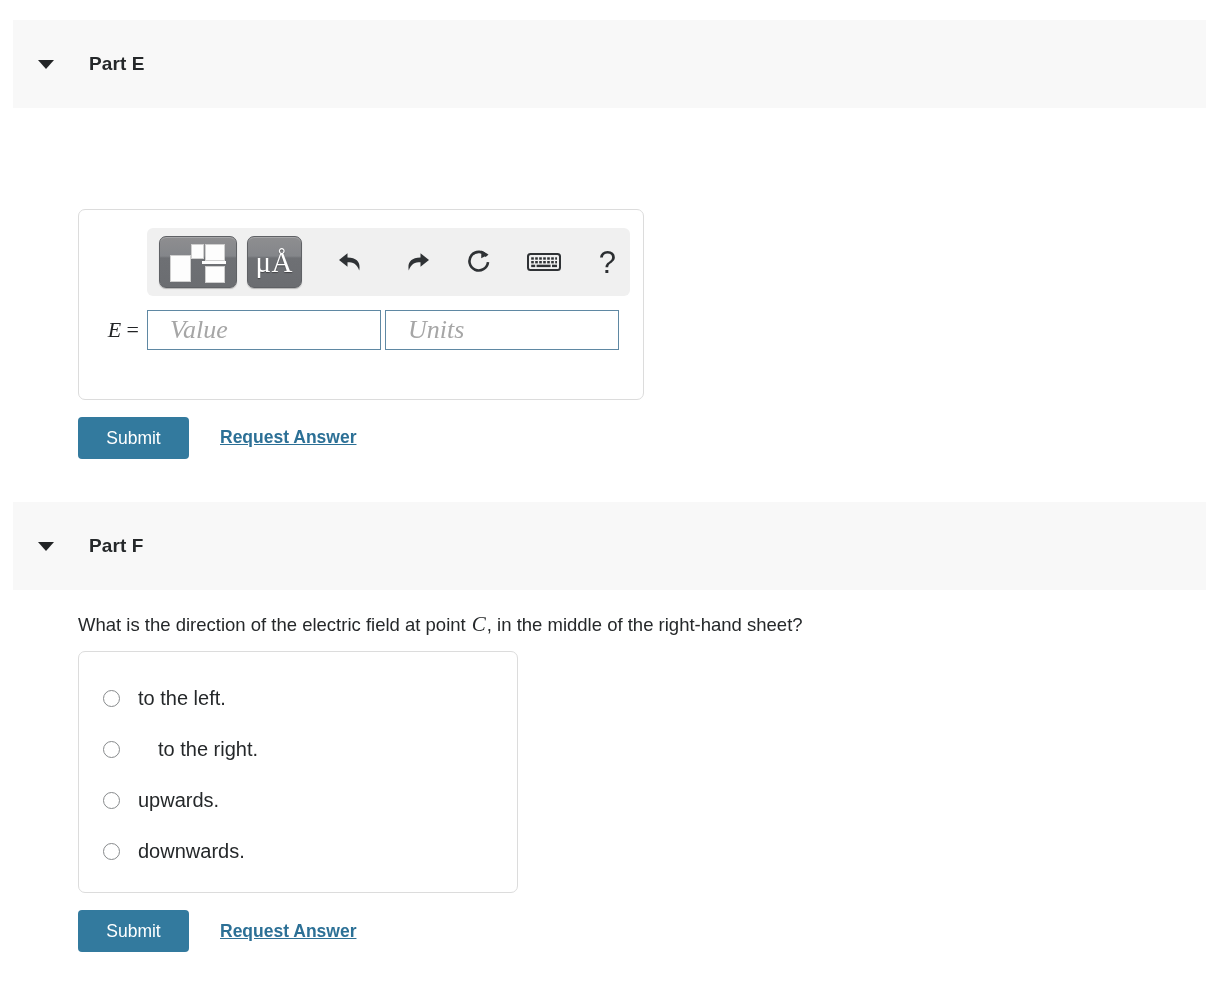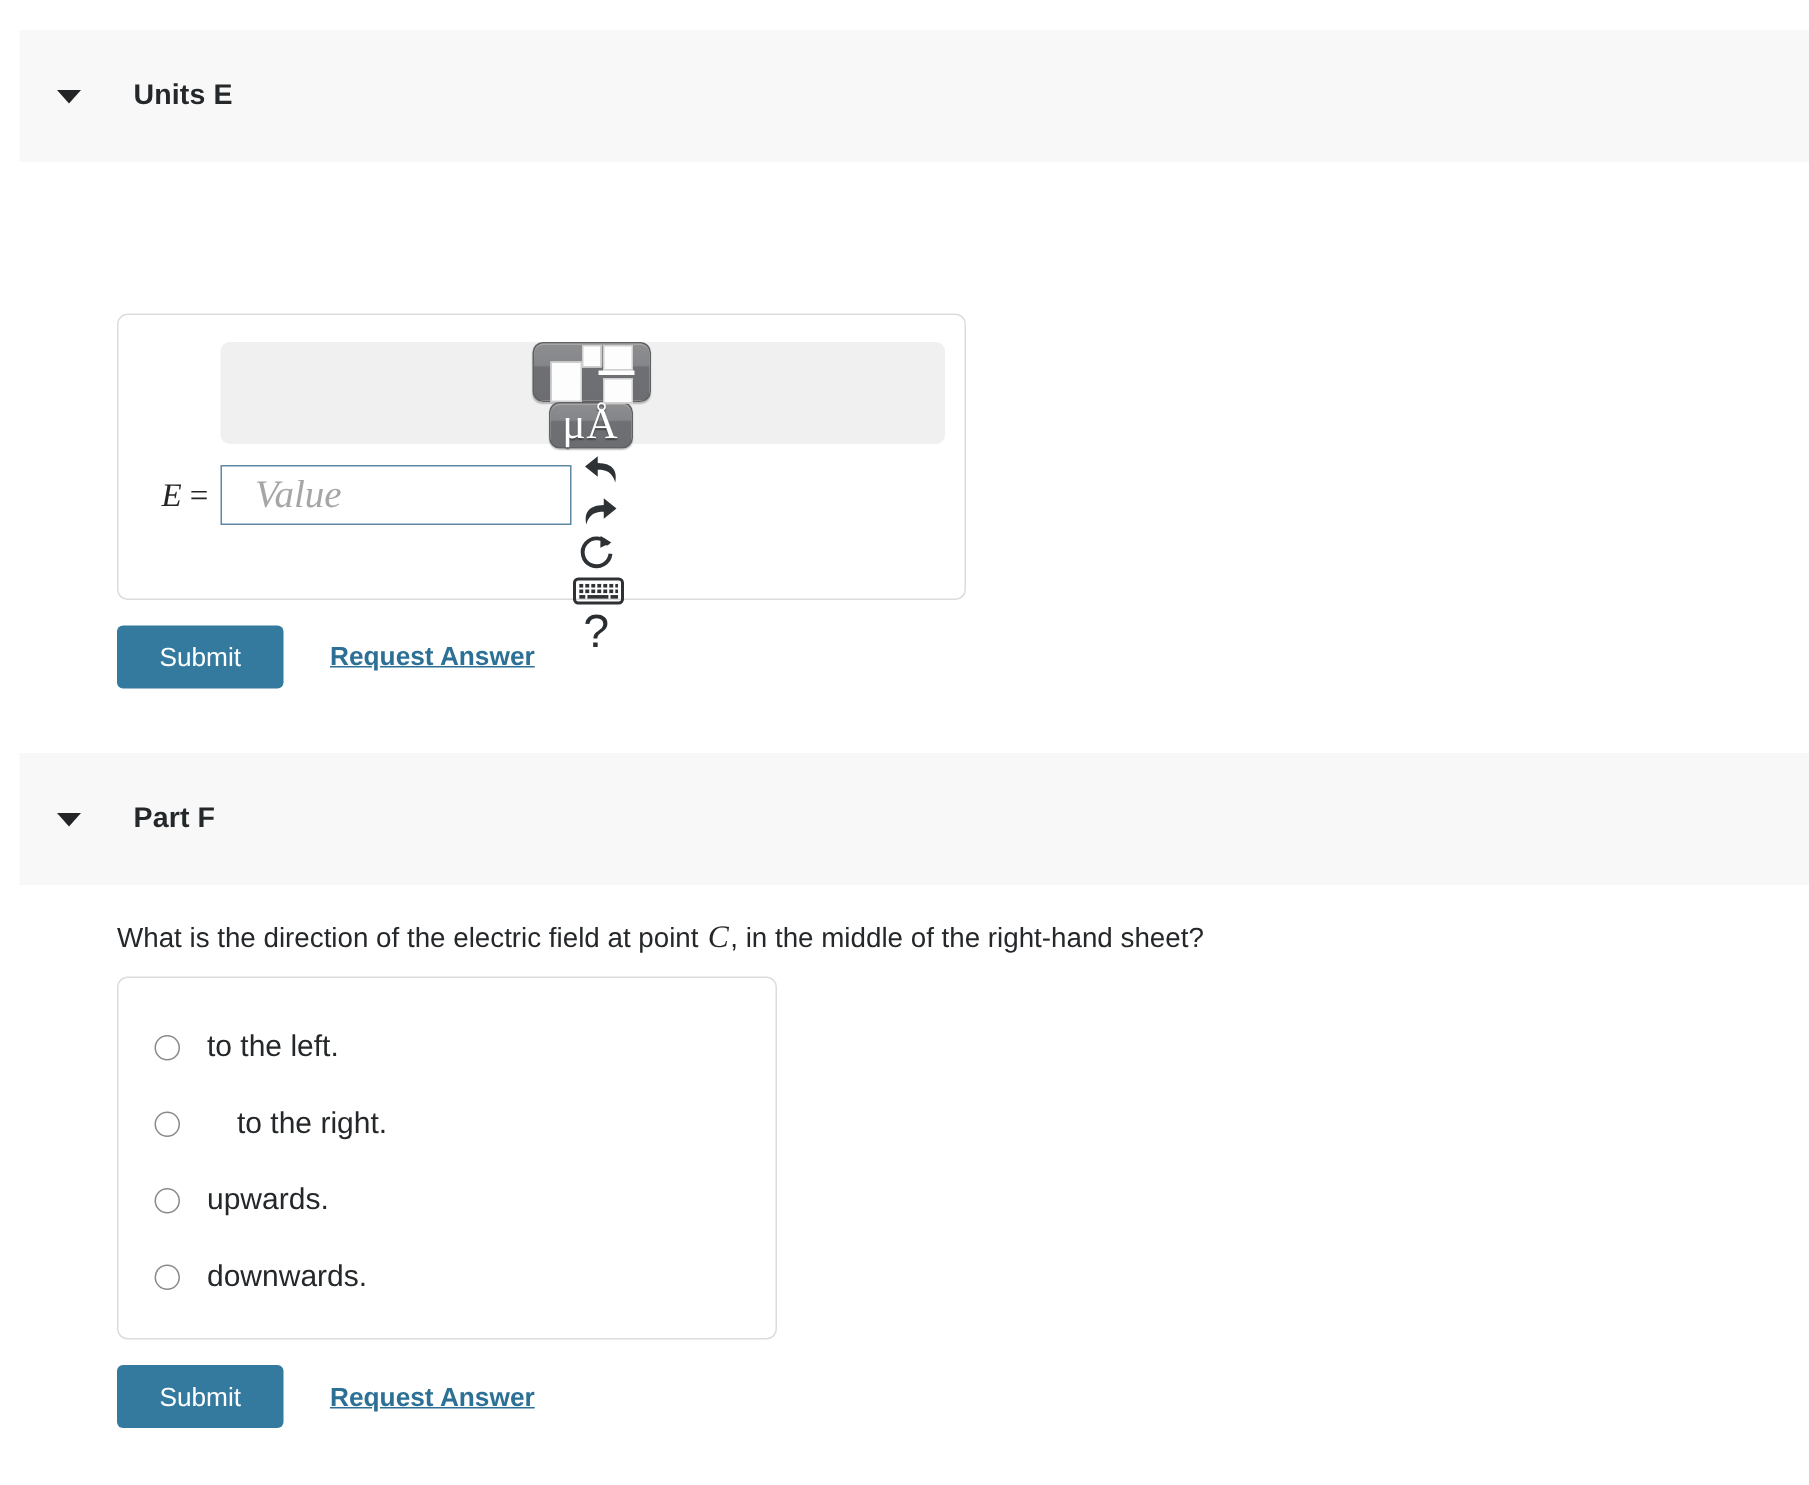--- a/index.html
+++ b/index.html
@@ -87,21 +87,20 @@
     position: absolute;
     left: 68px;
     top: 18px;
     width: 483px;
     height: 68px;
     background: #f0f0f0;
     border-radius: 6px;
     box-sizing: border-box;
     display: flex;
     align-items: center;
-    flex-direction: column;
   }
 
   .tbtn {
     width: 79px;
     height: 52px;
     border-radius: 7px;
     background: linear-gradient(180deg, #8e8e90 0%, #84868a 38%, #6e7074 42%, #6b6d71 100%);
     border: 1px solid #5f6165;
     box-shadow: 0 1px 1px rgba(0,0,0,0.25), inset 0 1px 0 rgba(255,255,255,0.22);
     display: flex;
@@ -255,21 +254,21 @@
     color: #25282a;
   }
 </style>
 </head>
 <body>
 
 <div class="page">
 
   <div class="part-header" style="top:20px;">
     <div class="caret"></div>
-    <div class="part-title">Units E</div>
+    <div class="part-title">Part E</div>
   </div>
 
 
 
   <div class="answer-box" style="left:78px; top:209px; width:566px; height:191px;">
 
     <div class="toolbar">
 
       <div class="tbtn first">
         <div class="tmpl">
@@ -330,20 +329,21 @@
       </div>
 
       <div class="icon-btn help">
         <span class="qmark">?</span>
       </div>
     </div>
 
     <div class="eq-row">
       <div class="eq-label"><span class="ital">E</span> <span>=</span></div>
       <input class="field value" type="text" placeholder="Value" style="">
+      <input class="field units" type="text" placeholder="Units" style="">
     </div>
   </div>
 
   <button class="submit-btn" style="top:417px;">Submit</button>
   <div class="request-link" style="top:427px;">Request Answer</div>
 
   <div class="part-header" style="top:502px;">
     <div class="caret"></div>
     <div class="part-title">Part F</div>
   </div>

